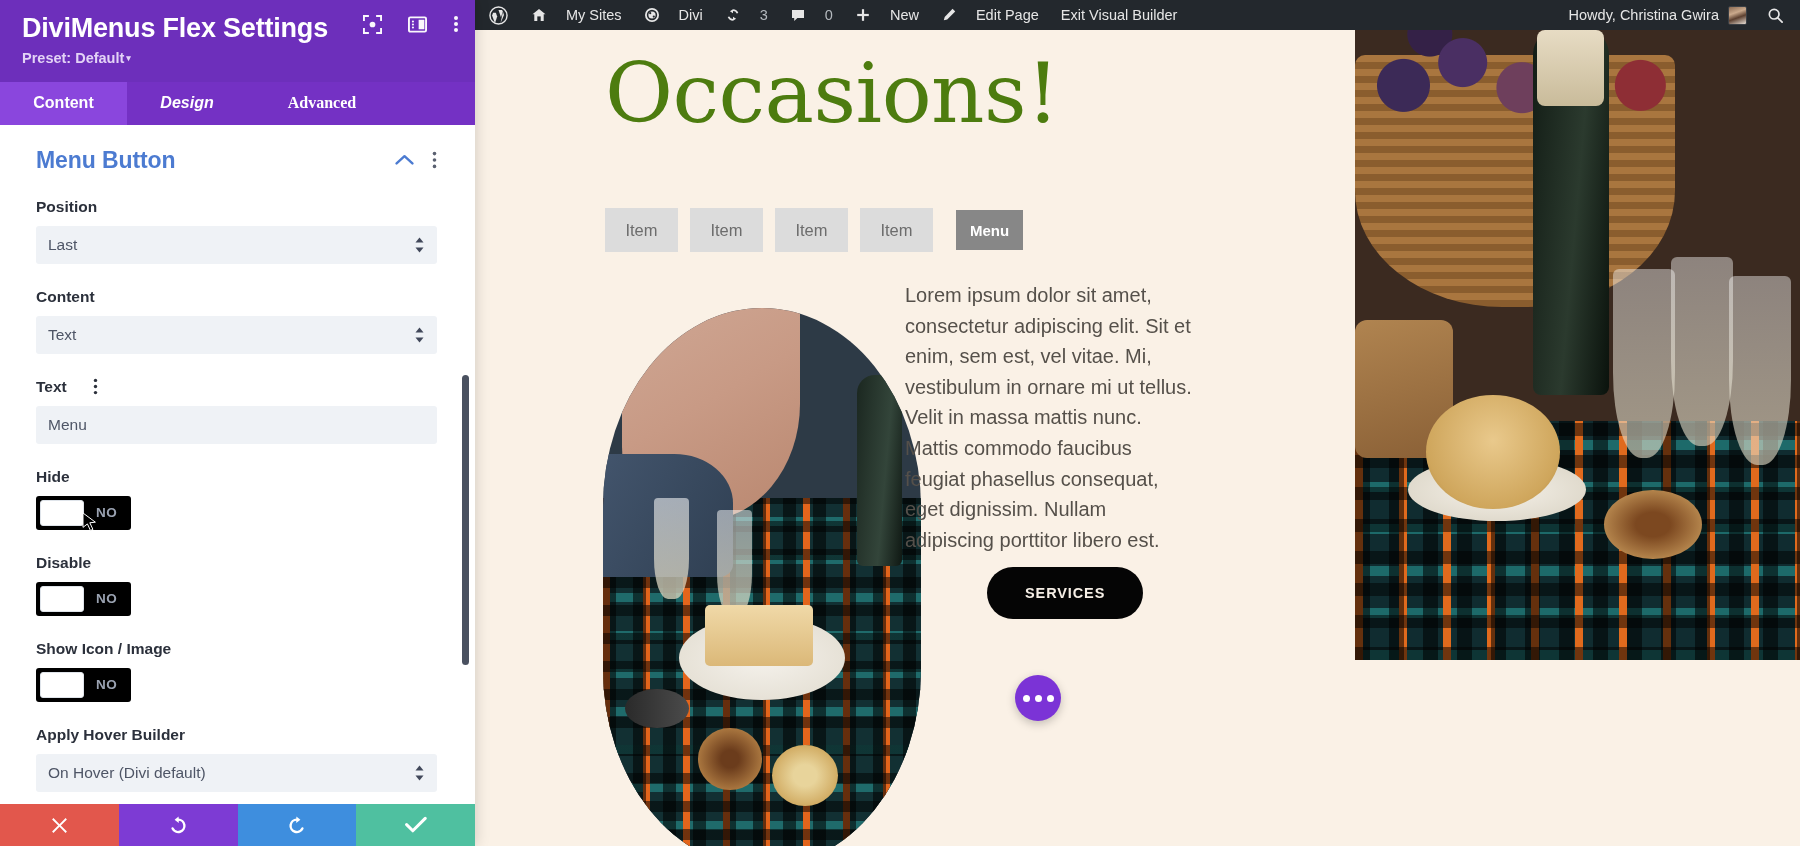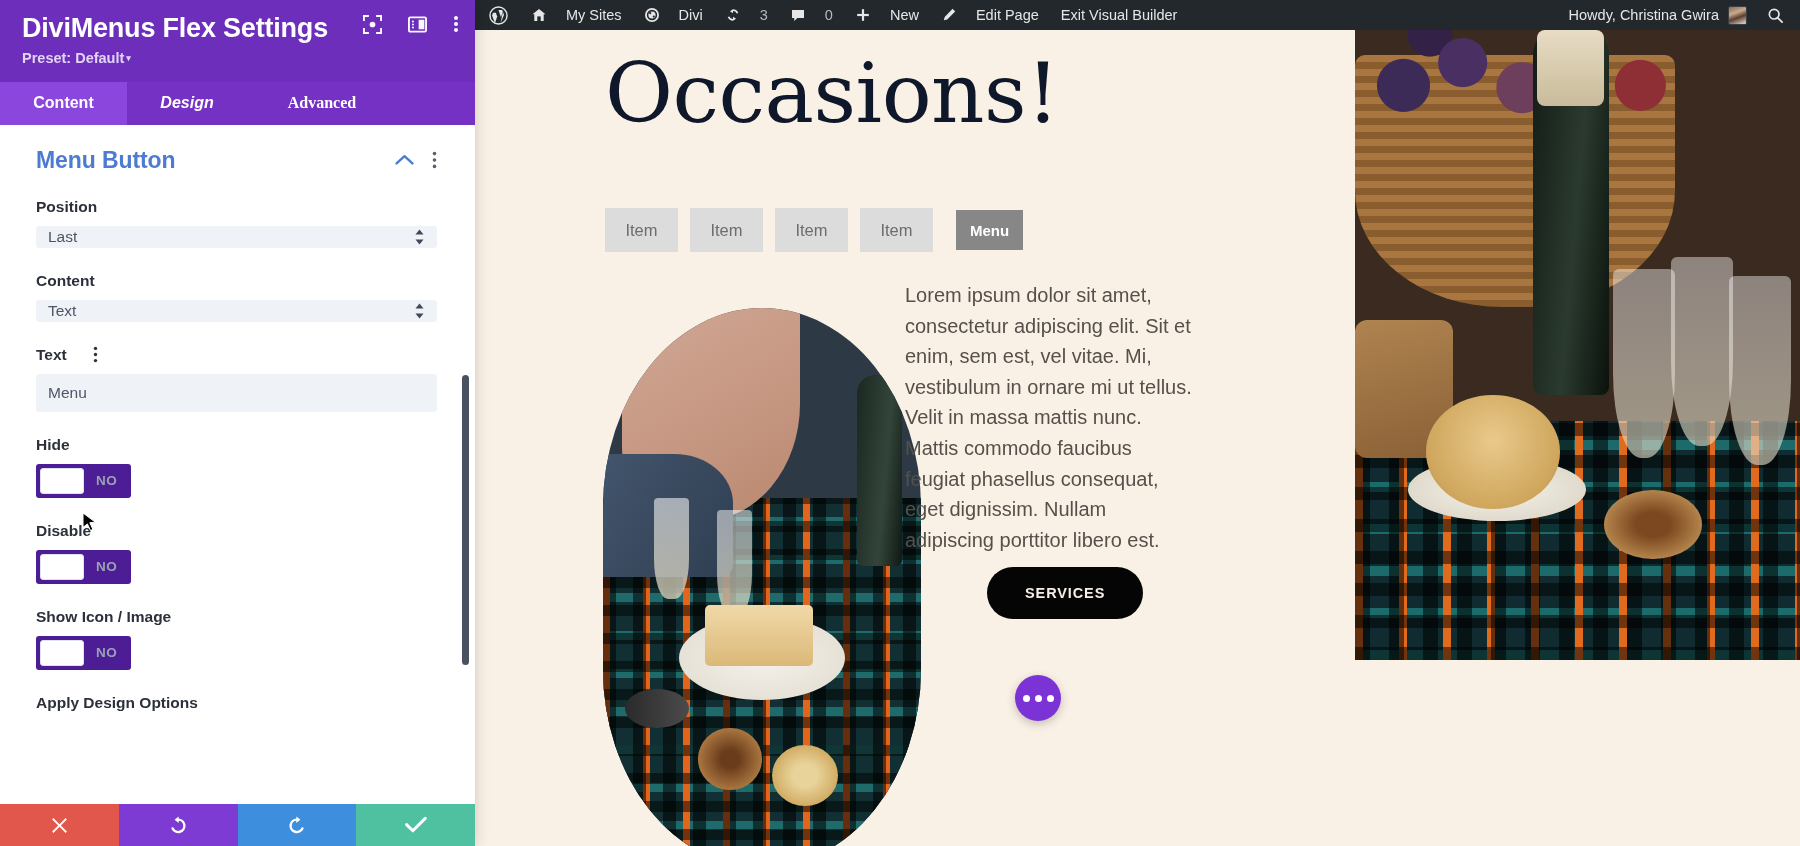--- a/index.html
+++ b/index.html
@@ -88,41 +88,41 @@
     font-size: 15.5px; color: #2b303b; font-weight: bold;
     margin-bottom: 10px; display: flex; align-items: center;
   }
   .field-label .lbl-text { }
   .lbl-kebab { margin-left: 26px; display:inline-flex; cursor:pointer; }
 
   .select-box {
     position: relative;
     background: #eff2f6;
     border-radius: 3px;
-    height: 22px;
+    height: 38px;
     display: flex; align-items: center;
     padding: 0 34px 0 12px;
     font-size: 15.5px; color: #4e5566;
     cursor: pointer;
   }
   .select-arrows {
     position: absolute; right: 12px; top: 50%; transform: translateY(-50%);
     line-height: 0;
   }
   .text-input {
     background: #eff2f6;
     border: none; border-radius: 3px;
     height: 38px; width: 100%;
     padding: 0 12px;
     font-size: 15.5px; color: #4e5566;
     font-family: "Liberation Sans", sans-serif;
   }
   .toggle {
     display: inline-flex; align-items: center;
-    background: #4c1d95; border-radius: 3px;
+    background: #000000; border-radius: 3px;
     height: 34px; padding: 0 14px 0 4px;
     cursor: pointer;
   }
   .toggle-knob {
     width: 44px; height: 26px; background: #fff;
     border-radius: 3px; border: 1px solid #dfe4ea;
   }
   .toggle-label {
     font-size: 13.5px; font-weight: bold; color: #9aa2b1;
     margin-left: 12px; letter-spacing: .6px;
@@ -181,21 +181,21 @@
     background: #faf1e6;
     overflow: hidden;
   }
   .canvas-left {
     position: absolute; left: 0; top: 0; width: 880px; height: 816px;
     background: #faf1e6;
   }
   .page-heading {
     position: absolute; left: 130px; top: 22px;
     font-family: "DejaVu Serif", serif;
-    font-size: 83px; color: #0f172a; font-weight: normal;
+    font-size: 83px; color: #4d7c0f; font-weight: normal;
     letter-spacing: -0.5px; line-height: 1;
   }
   .menu-row {
     position: absolute; left: 130px; top: 178px;
     display: flex; align-items: center; gap: 12px; text-align: center;
   }
   .menu-item {
     background: #dcdcdc; color: #6d6d6d;
     width: 73px; height: 44px;
     display: flex; align-items: center; justify-content: center;
@@ -645,21 +645,30 @@
             <span class="lbl-text">Show Icon / Image</span>
           </div>
           <div class="toggle">
             <span class="toggle-knob"></span>
             <span class="toggle-label">NO</span>
           </div>
         </div>
 
         <div class="field">
           <div class="field-label">
-            <span class="lbl-text">Apply Design Options</span>
+            <span class="lbl-text">Apply Hover Builder</span>
+          </div>
+          <div class="select-box">
+            <span>On Hover (Divi default)</span>
+            <span class="select-arrows">
+              <svg width="11" height="17" viewBox="0 0 11 17">
+                <path d="M5.5 1l4 5h-8z" fill="#41485a"></path>
+                <path d="M5.5 16l-4-5h8z" fill="#41485a"></path>
+              </svg>
+            </span>
           </div>
         </div>
       </div>
 
       <div class="panel-track"></div>
       <div class="panel-thumb"></div>
 
       <span class="cursor-arrow">
         <svg width="16" height="22" viewBox="0 0 16 22">
           <path d="M1 1l12.4 9.2-5.6.55 3.1 6.6-2.4 1.2-3.1-6.6-4.4 3.4z" fill="#000" stroke="#fff" stroke-width="1"></path>

